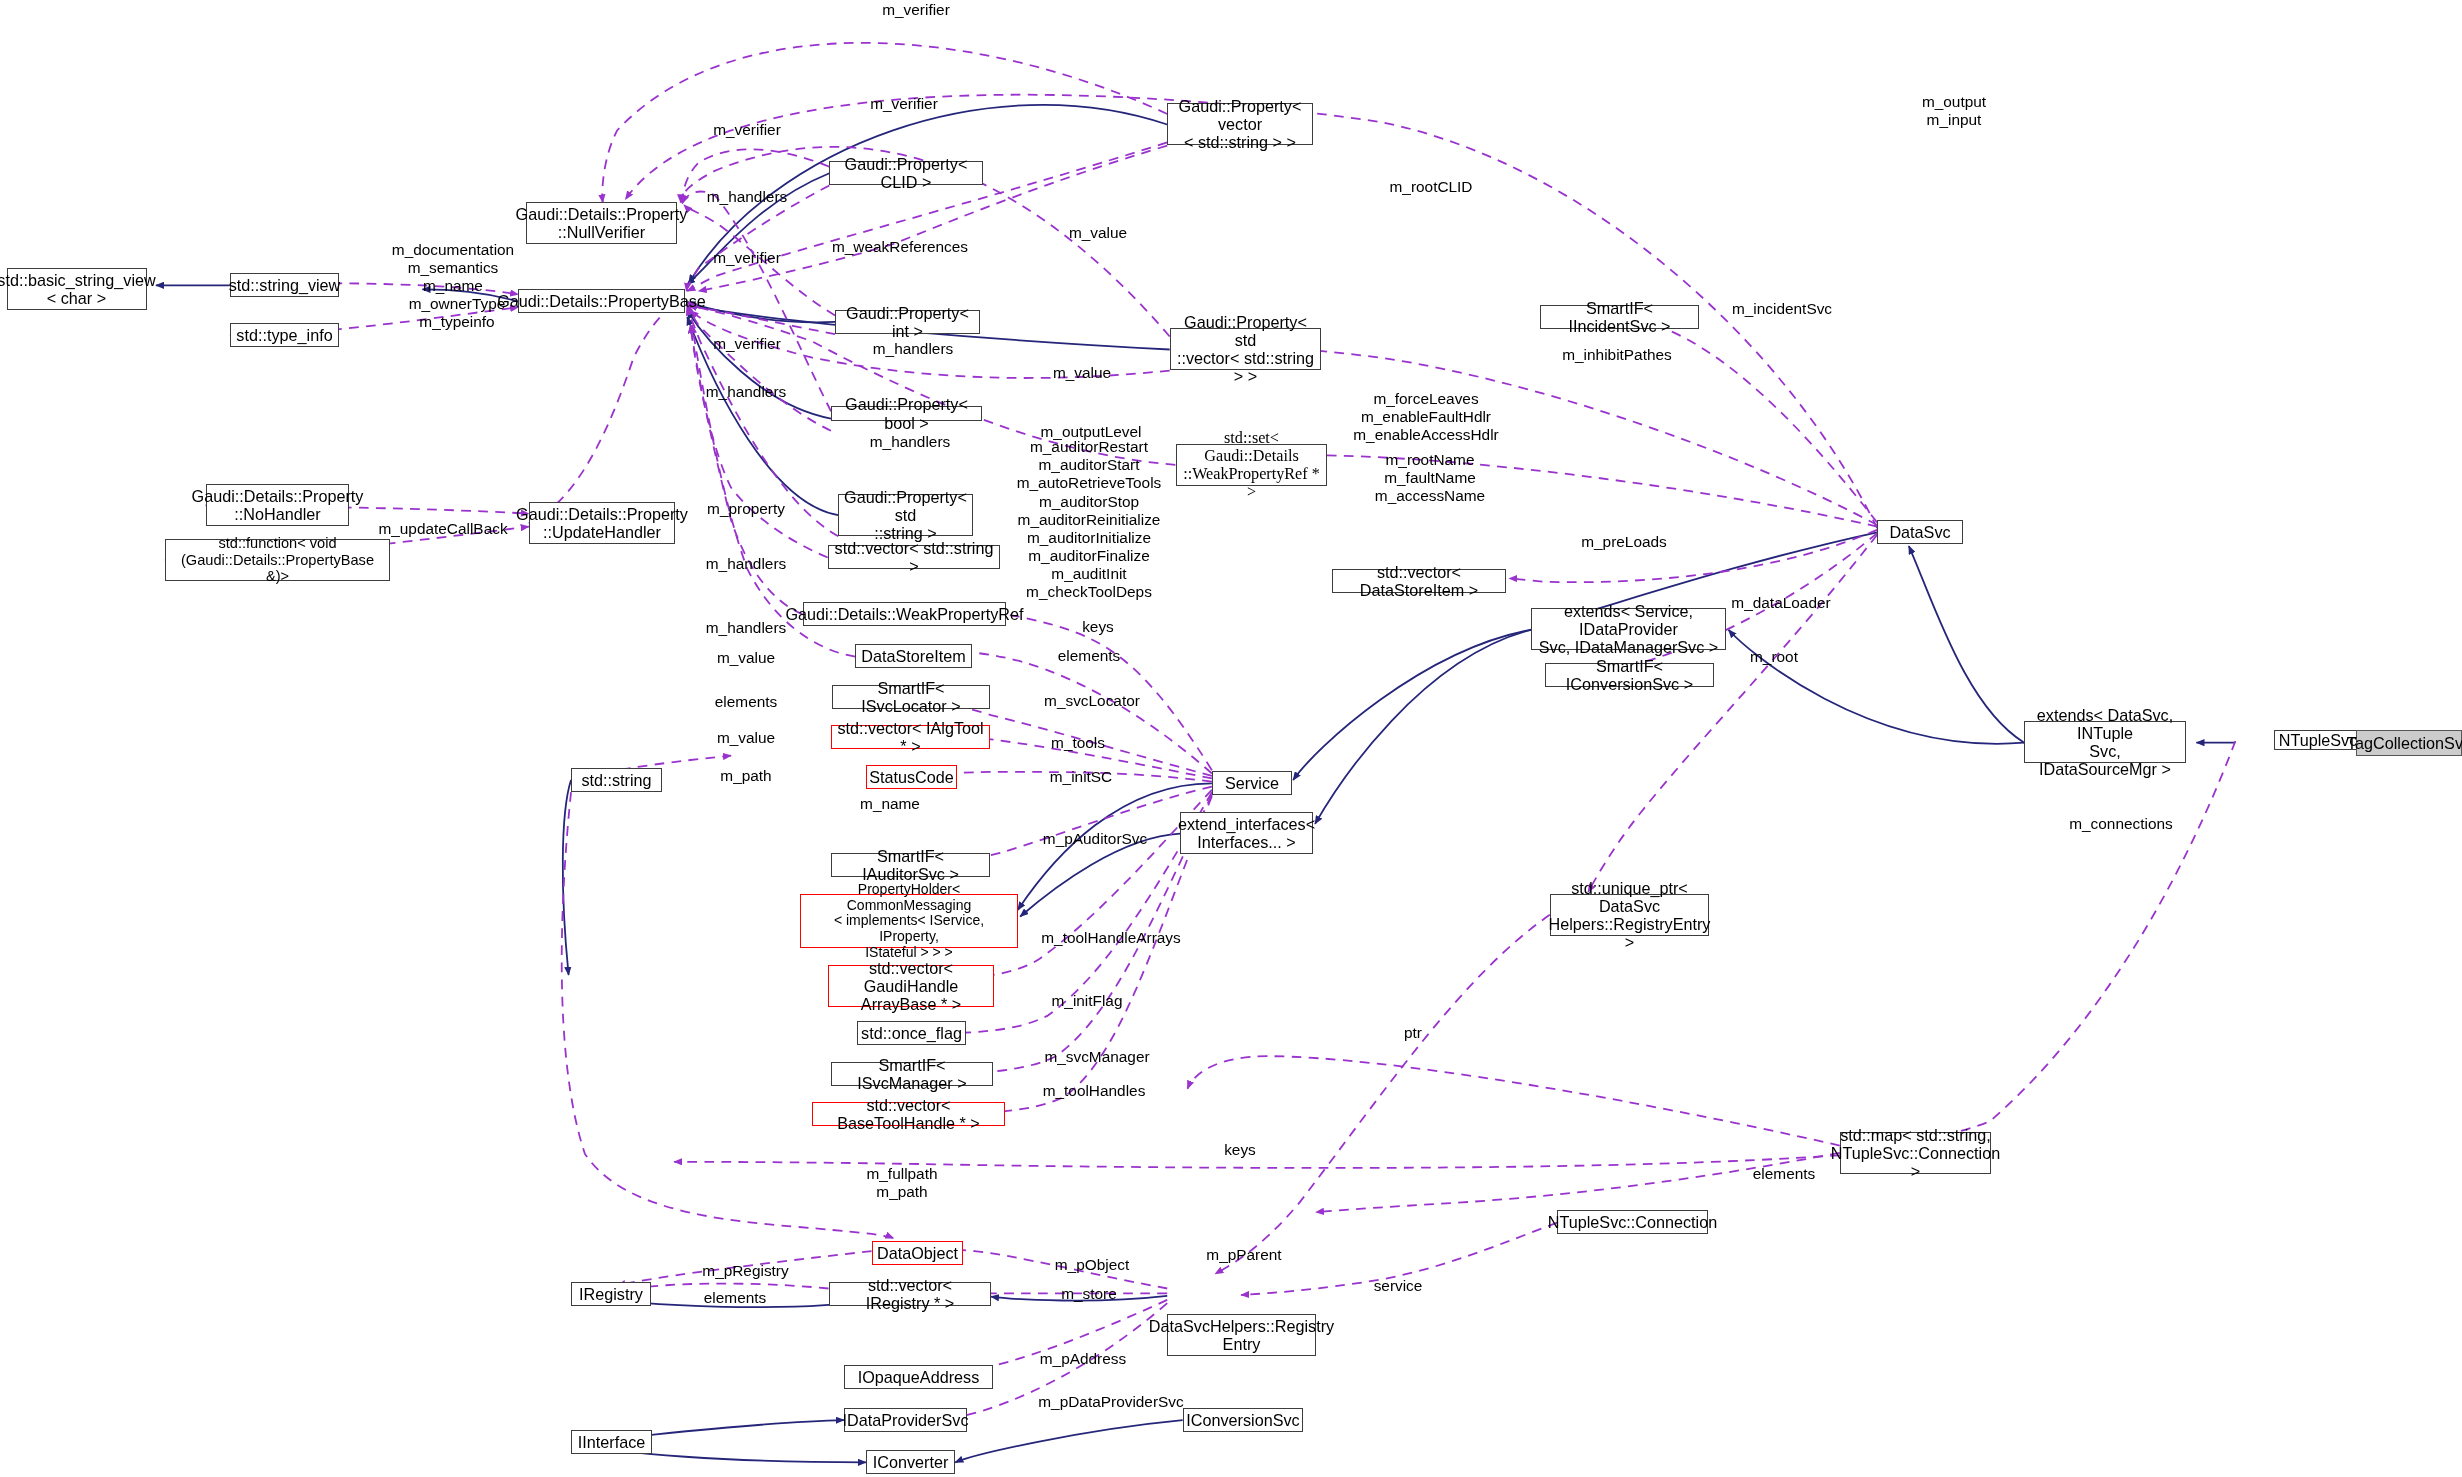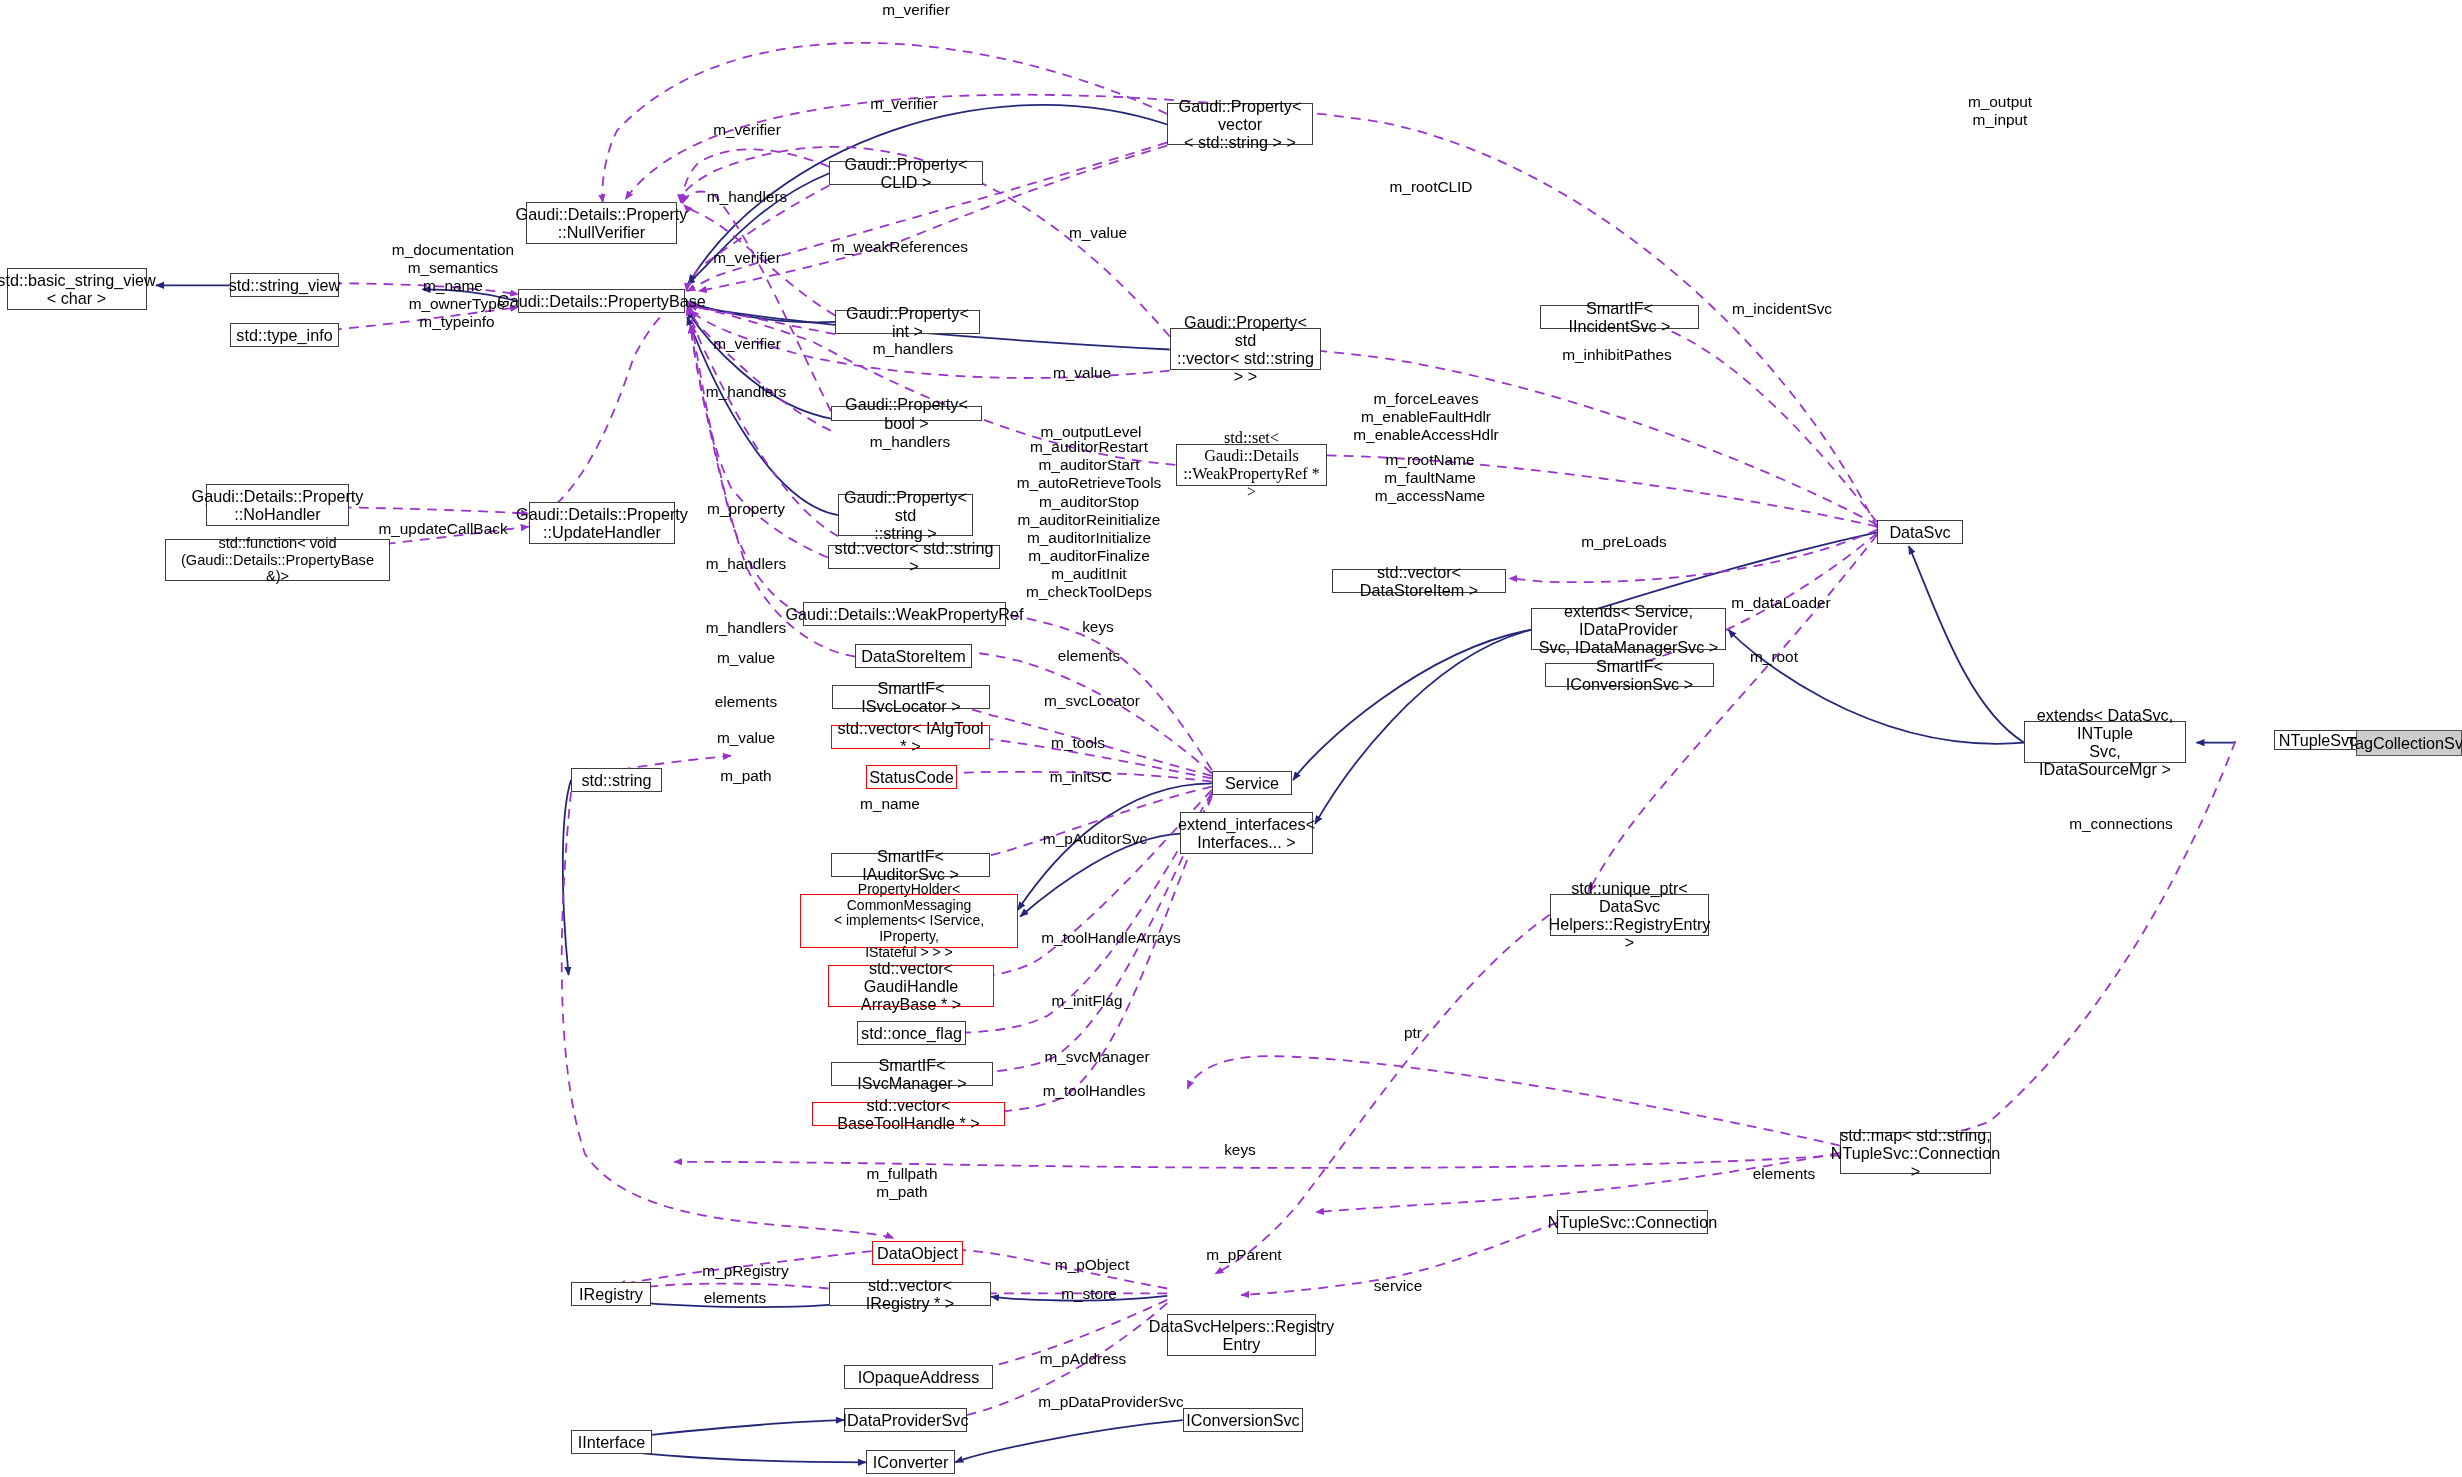--- a/index.html
+++ b/index.html
@@ -205,21 +205,21 @@
   <div class="node plain" style="left:866px;top:1450px;width:89px;height:24.4px;">IConverter</div>
   <div class="node plain" style="left:571px;top:1430px;width:81px;height:24.4px;">IInterface</div>
   <div class="node plain" style="left:1183px;top:1408px;width:120px;height:24.4px;">IConversionSvc</div>
   <div class="node plain" style="left:1877px;top:520px;width:86px;height:24.4px;">DataSvc</div>
   <div class="node plain" style="left:2024px;top:721px;width:162px;height:42px;">extends&lt; DataSvc, INTuple
 Svc, IDataSourceMgr &gt;</div>
   <div class="node plain" style="left:2236px;top:730px;width:88px;height:20px;margin-left:38px;">NTupleSvc</div>
   <div class="node current" style="left:2356px;top:730px;width:106px;height:26px;">TagCollectionSvc</div>
 
   <div class="elabel" style="left:916px;top:9.7px;">m_verifier</div>
-  <div class="elabel" style="left:2000px;top:111px;">m_output
+  <div class="elabel" style="left:1954px;top:111px;">m_output
 m_input</div>
   <div class="elabel" style="left:904px;top:104px;">m_verifier</div>
   <div class="elabel" style="left:747px;top:130px;">m_verifier</div>
   <div class="elabel" style="left:747px;top:197px;">m_handlers</div>
   <div class="elabel" style="left:1431px;top:187px;">m_rootCLID</div>
   <div class="elabel" style="left:1098px;top:233px;">m_value</div>
   <div class="elabel" style="left:453px;top:268px;">m_documentation
 m_semantics
 m_name</div>
   <div class="elabel" style="left:900px;top:247px;">m_weakReferences</div>

